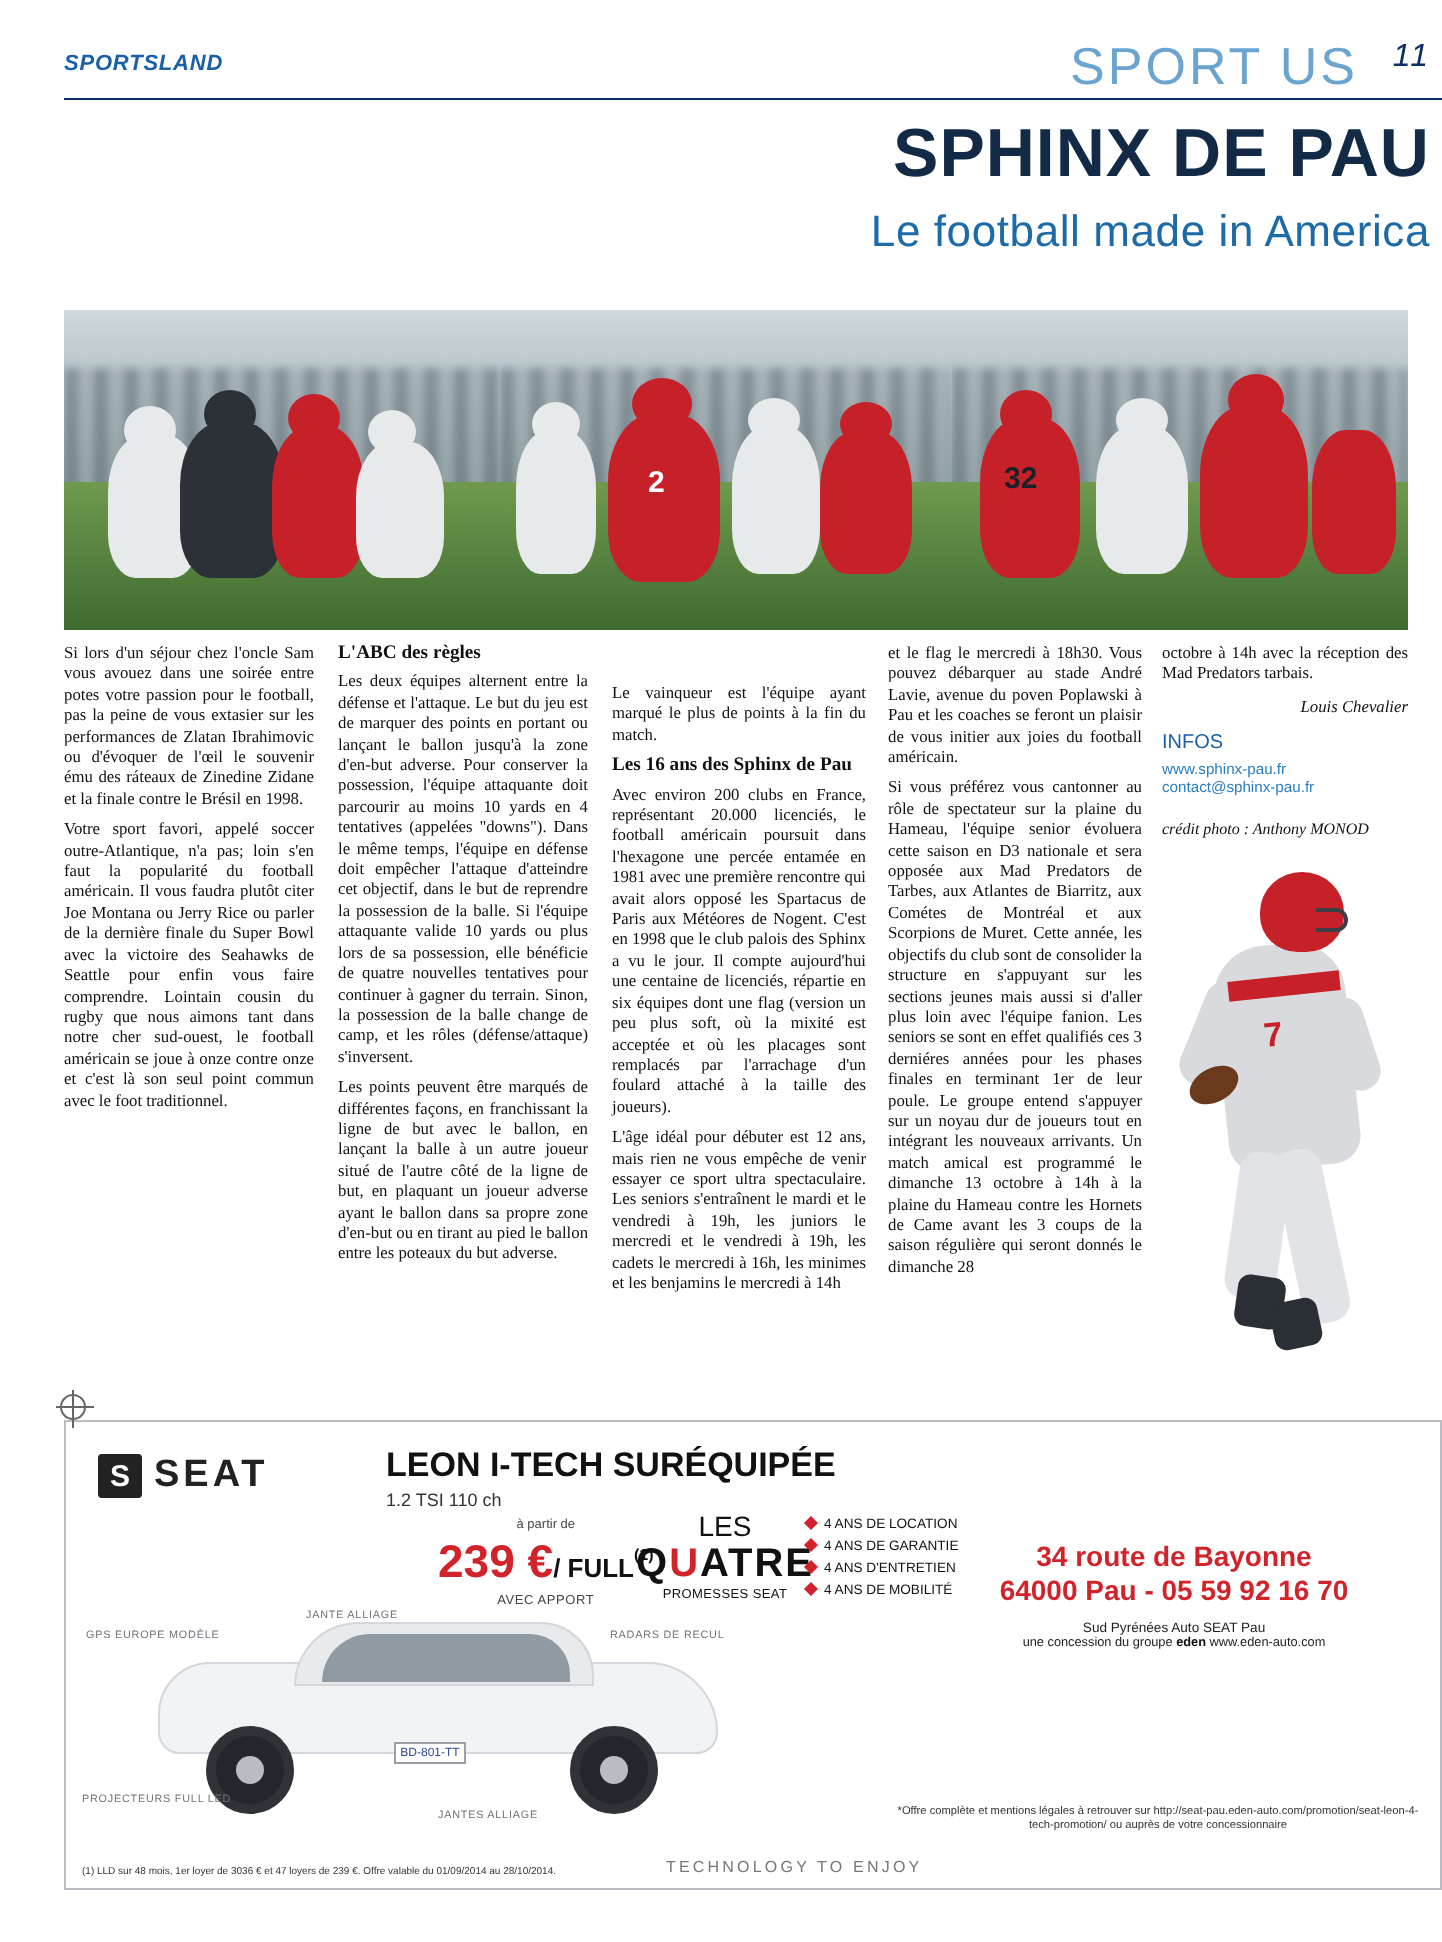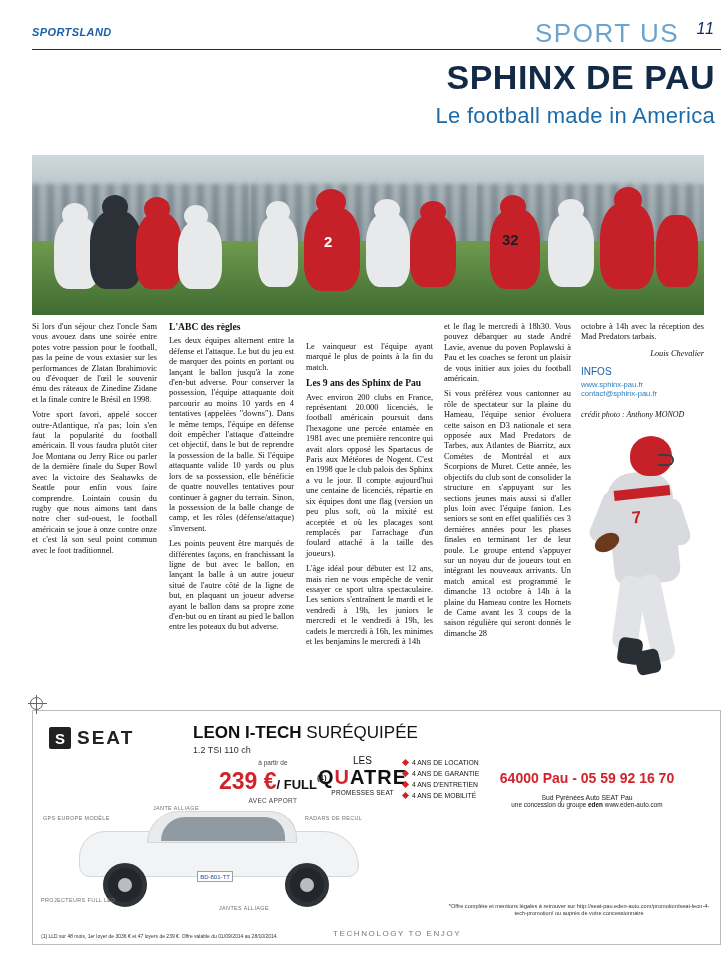--- a/index.html
+++ b/index.html
@@ -285,21 +285,21 @@
     color: #222;
   }
   .ad-model {
     position: absolute;
     left: 160px; top: 12px;
     font-family: "Liberation Sans", sans-serif;
     font-weight: bold;
     font-size: 17px;
     color: #111;
   }
-  .ad-model .light { font-weight: normal; }
+  .ad-model .light { font-weight: bold; }
   .ad-trim {
     position: absolute;
     left: 160px; top: 34px;
     font-family: "Liberation Sans", sans-serif;
     font-size: 9px;
     color: #333;
   }
   .ad-price-block {
     position: absolute;
     left: 186px; top: 48px;
@@ -325,21 +325,21 @@
     color: #444;
     letter-spacing: .3px;
   }
   .ad-quatre {
     position: absolute;
     left: 285px; top: 44px;
     text-align: center;
   }
   .ad-les {
     font-family: "Liberation Sans", sans-serif;
-    font-size: 10px;
+    font-size: 14px;
     color: #111;
   }
   .ad-quatre-word {
     font-family: "Liberation Sans", sans-serif;
     font-weight: bold;
     font-size: 20px;
     color: #111;
     letter-spacing: 1px;
   }
   .ad-quatre-word .r { color: #d2232a; }
@@ -571,21 +571,21 @@
     </div>
 
     <div class="col c2">
       <h3>L'ABC des règles</h3>
       <p>Les deux équipes alternent entre la défense et l'attaque. Le but du jeu est de marquer des points en portant ou lançant le ballon jusqu'à la zone d'en-but adverse. Pour conserver la possession, l'équipe attaquante doit parcourir au moins 10 yards en 4 tentatives (appelées "downs"). Dans le même temps, l'équipe en défense doit empêcher l'attaque d'atteindre cet objectif, dans le but de reprendre la possession de la balle. Si l'équipe attaquante valide 10 yards ou plus lors de sa possession, elle bénéficie de quatre nouvelles tentatives pour continuer à gagner du terrain. Sinon, la possession de la balle change de camp, et les rôles (défense/attaque) s'inversent.</p>
       <p>Les points peuvent être marqués de différentes façons, en franchissant la ligne de but avec le ballon, en lançant la balle à un autre joueur situé de l'autre côté de la ligne de but, en plaquant un joueur adverse ayant le ballon dans sa propre zone d'en-but ou en tirant au pied le ballon entre les poteaux du but adverse.</p>
     </div>
 
     <div class="col c3">
       <p>Le vainqueur est l'équipe ayant marqué le plus de points à la fin du match.</p>
-      <h3>Les 9 ans des Sphinx de Pau</h3>
+      <h3>Les 16 ans des Sphinx de Pau</h3>
       <p>Avec environ 200 clubs en France, représentant 20.000 licenciés, le football américain poursuit dans l'hexagone une percée entamée en 1981 avec une première rencontre qui avait alors opposé les Spartacus de Paris aux Météores de Nogent. C'est en 1998 que le club palois des Sphinx a vu le jour. Il compte aujourd'hui une centaine de licenciés, répartie en six équipes dont une flag (version un peu plus soft, où la mixité est acceptée et où les placages sont remplacés par l'arrachage d'un foulard attaché à la taille des joueurs).</p>
       <p>L'âge idéal pour débuter est 12 ans, mais rien ne vous empêche de venir essayer ce sport ultra spectaculaire. Les seniors s'entraînent le mardi et le vendredi à 19h, les juniors le mercredi et le vendredi à 19h, les cadets le mercredi à 16h, les minimes et les benjamins le mercredi à 14h</p>
     </div>
 
     <div class="col c4">
       <p>et le flag le mercredi à 18h30. Vous pouvez débarquer au stade André Lavie, avenue du poven Poplawski à Pau et les coaches se feront un plaisir de vous initier aux joies du football américain.</p>
       <p>Si vous préférez vous cantonner au rôle de spectateur sur la plaine du Hameau, l'équipe senior évoluera cette saison en D3 nationale et sera opposée aux Mad Predators de Tarbes, aux Atlantes de Biarritz, aux Cométes de Montréal et aux Scorpions de Muret. Cette année, les objectifs du club sont de consolider la structure en s'appuyant sur les sections jeunes mais aussi si d'aller plus loin avec l'équipe fanion. Les seniors se sont en effet qualifiés ces 3 derniéres années pour les phases finales en terminant 1er de leur poule. Le groupe entend s'appuyer sur un noyau dur de joueurs tout en intégrant les nouveaux arrivants. Un match amical est programmé le dimanche 13 octobre à 14h à la plaine du Hameau contre les Hornets de Came avant les 3 coups de la saison régulière qui seront donnés le dimanche 28</p>
     </div>
 
     <div class="col c5">
@@ -662,20 +662,21 @@
       <div class="plate">BD-801-TT</div>
       <div class="car-label" style="left:-26px;top:8px;">GPS EUROPE MODÈLE</div>
       <div class="car-label" style="left:84px;top:-2px;">JANTE ALLIAGE</div>
       <div class="car-label" style="left:236px;top:8px;">RADARS DE RECUL</div>
       <div class="car-label" style="left:-28px;top:90px;">PROJECTEURS FULL LED</div>
       <div class="car-label" style="left:150px;top:98px;">JANTES ALLIAGE</div>
     </div>
 
     <div class="ad-right">
       <div class="ad-addr">
+        <div>34 route de Bayonne</div>
         <div>64000 Pau - 05 59 92 16 70</div>
       </div>
       <div class="ad-sub">Sud Pyrénées Auto SEAT Pau</div>
       <div class="ad-sub2">
         <span>une concession du groupe </span><b>eden</b><span> www.eden-auto.com</span>
       </div>
     </div>
 
     <div class="ad-legal">*Offre complète et mentions légales à retrouver sur http://seat-pau.eden-auto.com/promotion/seat-leon-4-tech-promotion/ ou auprès de votre concessionnaire</div>
     <div class="ad-footnote">(1) LLD sur 48 mois, 1er loyer de 3036 € et 47 loyers de 239 €. Offre valable du 01/09/2014 au 28/10/2014.</div>

